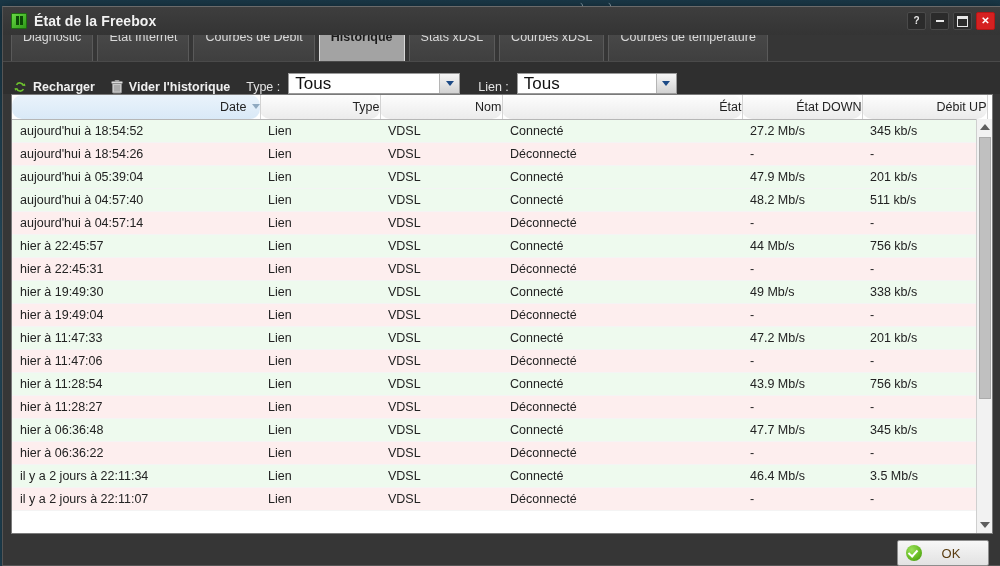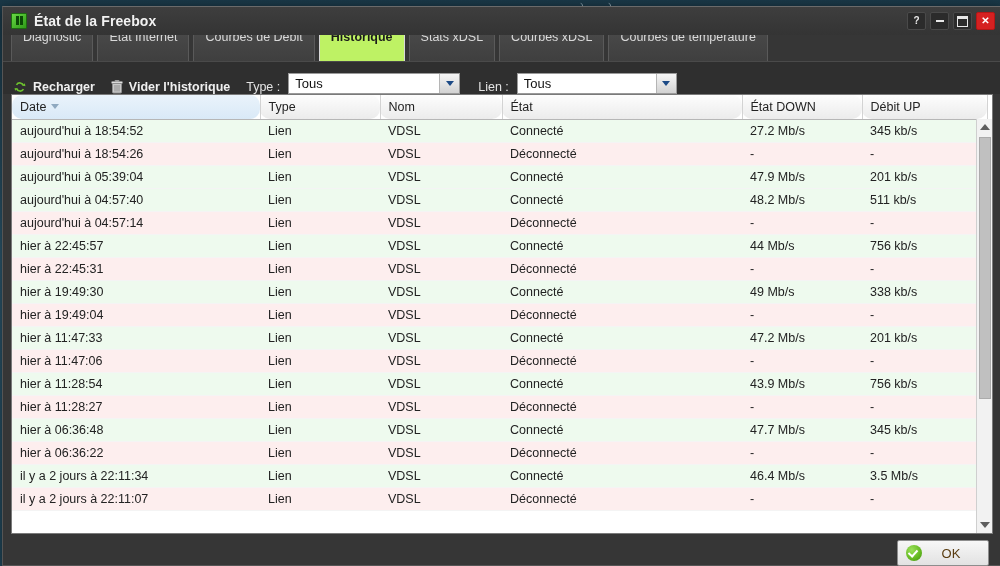--- a/index.html
+++ b/index.html
@@ -137,21 +137,21 @@
     color: #d9d9d9;
     background: linear-gradient(180deg, #4b4b4b 0%, #3f3f3f 100%);
     border: 1px solid #5a5a5a;
     border-bottom: none;
     border-radius: 3px 3px 0 0;
     white-space: nowrap;
     cursor: pointer;
     box-sizing: border-box;
   }
   .tab.active {
-    background: #bef264;
+    background: #a3a3a3;
     color: #1a1a1a;
     font-weight: bold;
     border-color: #d8d8d8;
   }
 
   
   #toolbar {
     height: 32px;
     background: #2f2f2f;
     border-top: 1px solid #4a4a4a;
@@ -194,21 +194,21 @@
     height: 21px;
     background: #ffffff;
     border: 1px solid #9a9a9a;
     box-sizing: border-box;
     display: flex;
     align-items: center;
     cursor: pointer;
     margin-right: 18px;
   }
   .combo .combo-value {
-    font-size: 13px;
+    font-size: 17px;
     color: #111;
     padding-left: 6px;
     flex: 1 1 auto;
     white-space: nowrap;
     overflow: hidden;
   }
   .combo .combo-arrow {
     width: 19px;
     height: 19px;
     background: linear-gradient(180deg, #f6f6f6 0%, #d2d2d2 100%);
@@ -242,21 +242,21 @@
     border-collapse: collapse;
     width: 975px;
     table-layout: fixed;
     font-size: 12.5px;
   }
   thead th {
     height: 24px;
     background: linear-gradient(180deg, #fdfdfd 0%, #ebebeb 100%);
     border-bottom: 1px solid #b6b6b6;
     border-right: 1px solid #d3d3d3;
-    text-align: left;
+    text-align: right;
     font-weight: normal;
     color: #222;
     padding: 0 0 0 8px;
     box-sizing: border-box;
     cursor: pointer;
     white-space: nowrap;
     position: relative;
     border-radius: 10px;
   }
   thead th.sorted {

